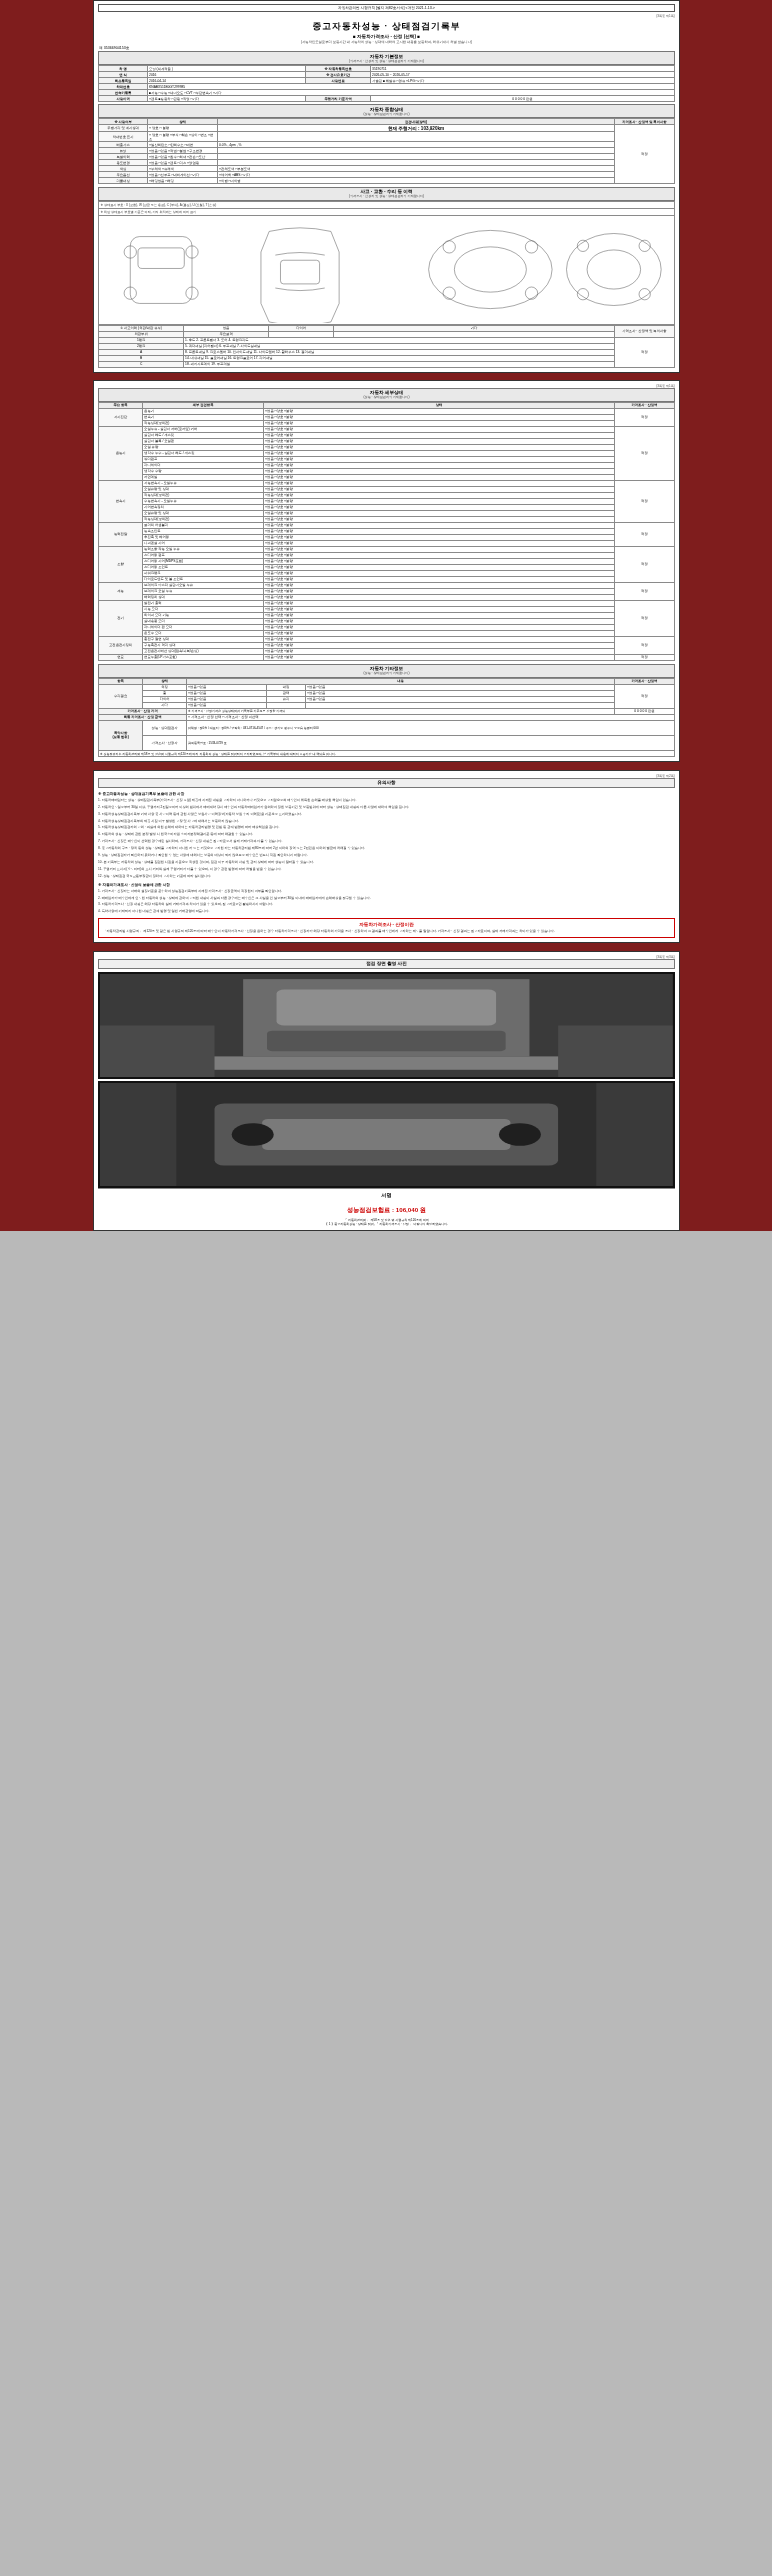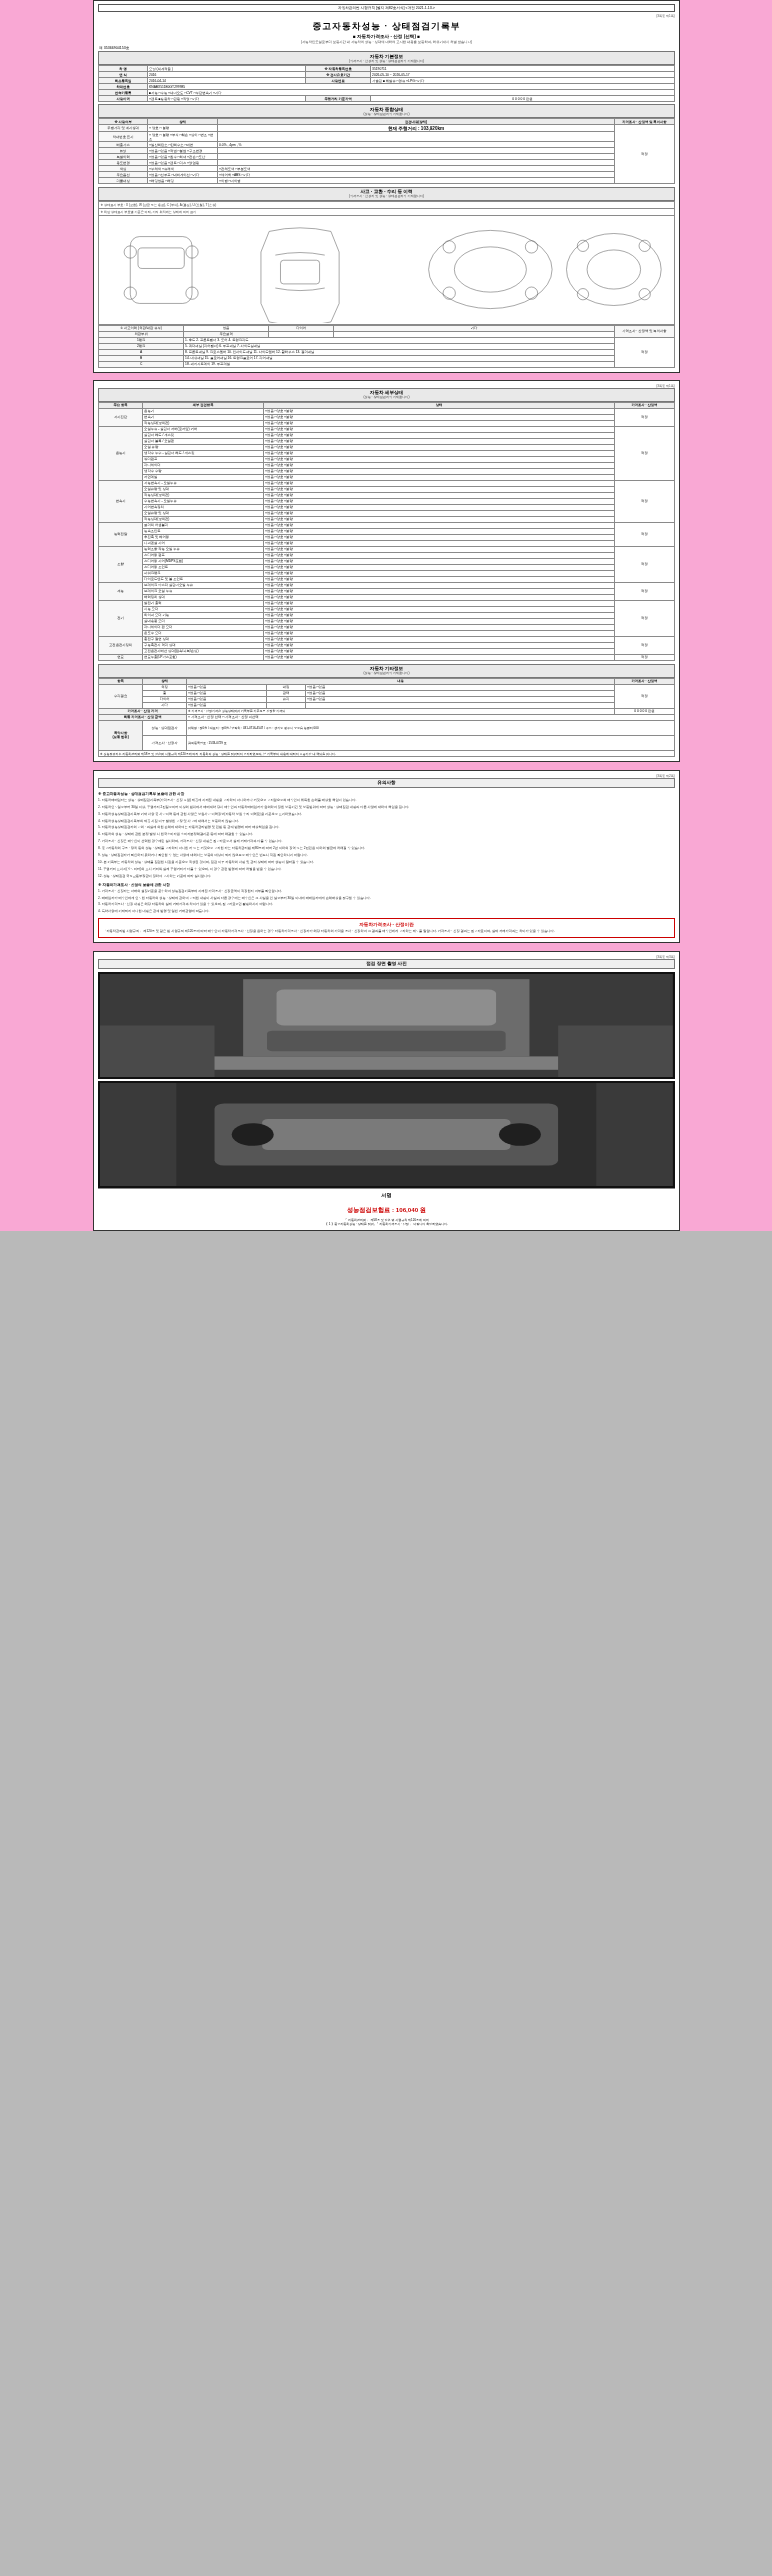--- a/index.html
+++ b/index.html
@@ -1,17 +1,17 @@
 <!DOCTYPE html>
 <html lang="ko" style="font-size:8.2px"><head>
 <meta charset="utf-8">
 <style>
   html,body{margin:0;padding:0;background:#b9b9b9;}
   body{font-family:"Liberation Sans","DejaVu Sans",sans-serif;}
-  .page{width:773px;margin:0 auto;background:#f9a8d4;}
+  .page{width:773px;margin:0 auto;background:#7f1d1d;}
   .sheet{background:#ffffff;border:0.5px solid #333;margin:0 auto 7.2px auto;box-sizing:border-box;}
   .s1{width:587px;padding:3.1px 4.1px 4.1px 4.1px;}
   .s2{width:587px;padding:3.1px 4.1px 4.1px 4.1px;}
   .s3{width:587px;padding:3.1px 4.1px 4.1px 4.1px;}
   .s4{width:587px;padding:3.1px 4.1px 4.1px 4.1px;}
   .topbar{font-size:3.6px;text-align:center;border:0.5px solid #555;background:#fff;padding:1px 0;margin-bottom:2.1px;}
   .corner{font-size:3.1px;text-align:right;color:#555;}
   h1.doc-title{font-size:8.8px;text-align:center;margin:3.1px 0 1px 0;letter-spacing:1px;font-weight:bold;}
   .doc-sub{font-size:4.6px;text-align:center;margin:0 0 0.5px 0;font-weight:bold;}
   .doc-sub2{font-size:3.3px;text-align:center;color:#333;margin:0 0 2.1px 0;}

